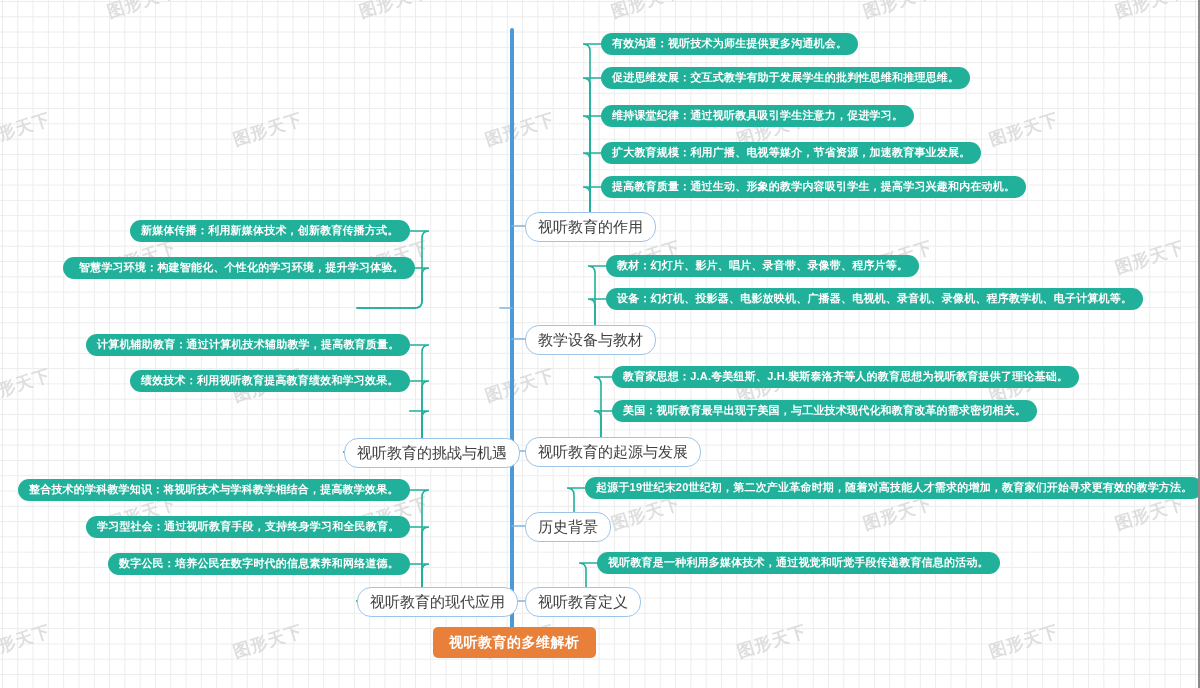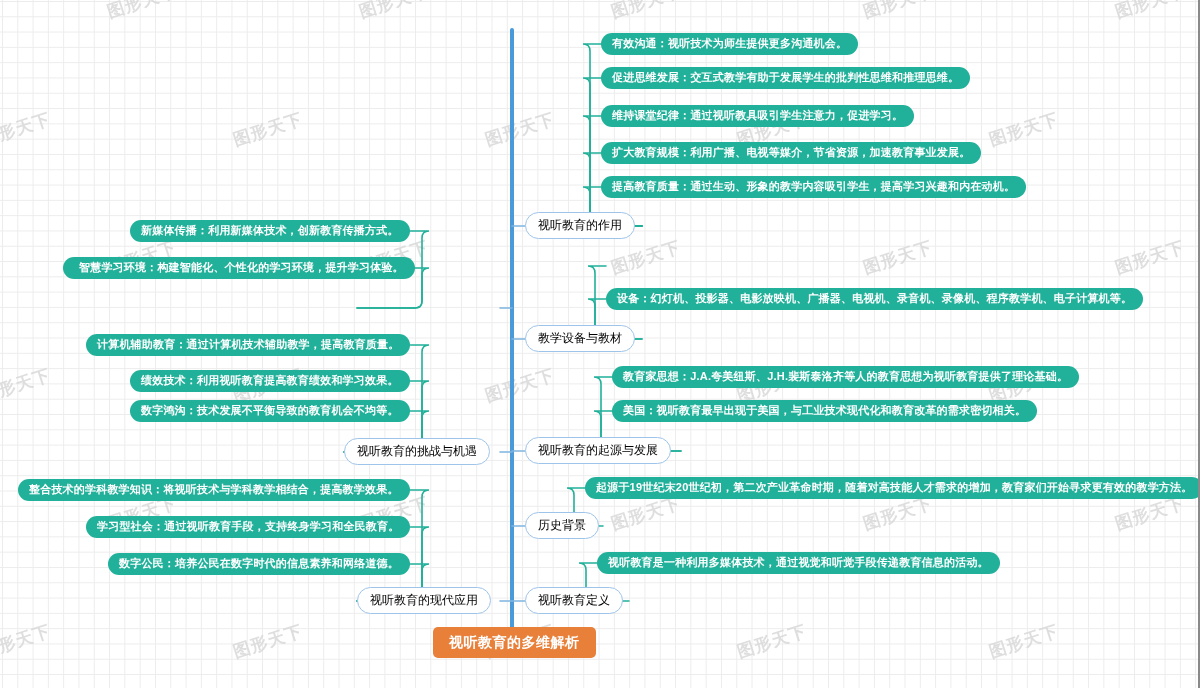--- a/index.html
+++ b/index.html
@@ -57,22 +57,22 @@
     color: #ffffff;
     font-size: 14px;
     font-weight: bold;
     border-radius: 5px;
     padding: 8px 16px 9px 16px;
     letter-spacing: .5px;
   }
   
   .n-l2 {
     background: #ffffff;
-    color: #000000;
-    font-size: 12px;
+    color: #404040;
+    font-size: 15px;
     border: 1.5px solid #9fc4ea;
     border-radius: 14px;
     padding: 6px 12px 7px 12px;
   }
   
   .n-l3 {
     background: #21b099;
     color: #ffffff;
     font-size: 11px;
     font-weight: bold;
@@ -181,20 +181,23 @@
   <div class="node n-l3" style="left:601px; top:105px;">
     <span>维持课堂纪律：通过视听教具吸引学生注意力，促进学习。</span>
   </div>
   <div class="node n-l3" style="left:601px; top:142px;">
     <span>扩大教育规模：利用广播、电视等媒介，节省资源，加速教育事业发展。</span>
   </div>
   <div class="node n-l3" style="left:601px; top:176px;">
     <span>提高教育质量：通过生动、形象的教学内容吸引学生，提高学习兴趣和内在动机。</span>
   </div>
 
+  <div class="node n-l3" style="left:606px; top:255px;">
+    <span>教材：幻灯片、影片、唱片、录音带、录像带、程序片等。</span>
+  </div>
   <div class="node n-l3" style="left:606px; top:288px;">
     <span>设备：幻灯机、投影器、电影放映机、广播器、电视机、录音机、录像机、程序教学机、电子计算机等。</span>
   </div>
 
   <div class="node n-l3" style="left:612px; top:366px;">
     <span>教育家思想：J.A.夸美纽斯、J.H.裴斯泰洛齐等人的教育思想为视听教育提供了理论基础。</span>
   </div>
   <div class="node n-l3" style="left:612px; top:400px;">
     <span>美国：视听教育最早出现于美国，与工业技术现代化和教育改革的需求密切相关。</span>
   </div>
@@ -220,23 +223,20 @@
   <div class="node n-l3" style="top: 257px; left: 63px; padding-left: 16px;">
     <span>智慧学习环境：构建智能化、个性化的学习环境，提升学习体验。</span>
   </div>
 
   <div class="node n-l3" style="top: 334px; left: 86px;">
     <span>计算机辅助教育：通过计算机技术辅助教学，提高教育质量。</span>
   </div>
   <div class="node n-l3" style="top: 370px; left: 130px;">
     <span>绩效技术：利用视听教育提高教育绩效和学习效果。</span>
   </div>
-  <div class="node n-l3" style="top: 400px; left: 130px;">
-    <span>数字鸿沟：技术发展不平衡导致的教育机会不均等。</span>
-  </div>
 
   <div class="node n-l3" style="top: 479px; left: 18px;">
     <span>整合技术的学科教学知识：将视听技术与学科教学相结合，提高教学效果。</span>
   </div>
   <div class="node n-l3" style="top: 516px; left: 86px;">
     <span>学习型社会：通过视听教育手段，支持终身学习和全民教育。</span>
   </div>
   <div class="node n-l3" style="top: 553px; left: 108px;">
     <span>数字公民：培养公民在数字时代的信息素养和网络道德。</span>
   </div>

